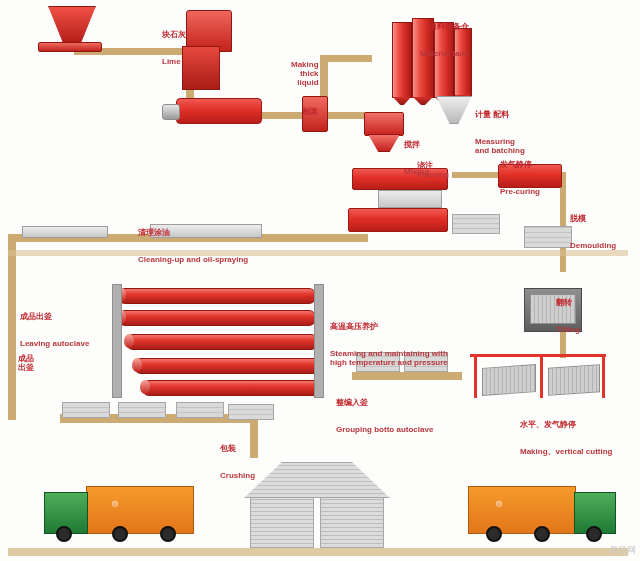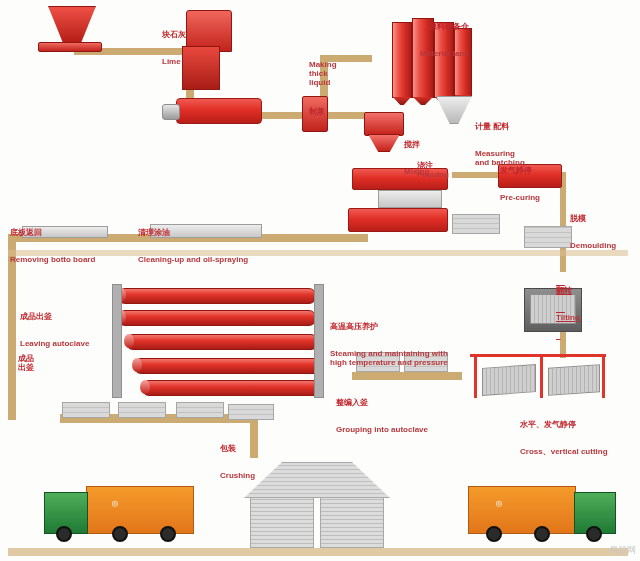--- a/index.html
+++ b/index.html
@@ -145,67 +145,67 @@
     <div>块石灰</div>
     <div class="en">Lime</div>
   </div>
 
 
   <div class="lbl" style="left:420px;top:4px;text-align:right;">
     <div>原料储备仓</div>
     <div class="en">Material tank</div>
   </div>
 
-  <div class="lbl" style="left:309px;top:42px;">
+  <div class="lbl" style="left:291px;top:42px;text-align:right;">
     <div class="en">Making
 thick
 liquid</div>
     <div style="margin-top:2px;">制浆</div>
   </div>
 
 
-  <div class="lbl" style="left:475px;top:104px;">
+  <div class="lbl" style="left:475px;top:92px;">
     <div>计量 配料</div>
     <div class="en">Measuring
 and batching</div>
   </div>
 
   <div class="lbl" style="left:408px;top:152px;">
     <span>浇注</span>
     <span class="en">Pouuing</span>
   </div>
 
   <div class="lbl" style="left:404px;top:122px;">
     <div>搅拌</div>
     <div class="en">Mixing</div>
   </div>
 
-  <div class="lbl" style="left:500px;top:148px;">
+  <div class="lbl" style="left:500px;top:142px;">
     <div>发气静停</div>
     <div class="en">Pre-curing</div>
   </div>
 
   <div class="lbl" style="left:570px;top:196px;">
     <div>脱模</div>
     <div class="en">Demoulding</div>
   </div>
 
-  <div class="lbl" style="left:556px;top:268px;text-decoration:underline;">
+  <div class="lbl" style="left:556px;top:280px;">
     <div>翻转</div>
     <div class="en">Tilting</div>
   </div>
 
   <div class="lbl" style="left:520px;top:402px;">
     <div>水平、发气静停</div>
-    <div class="en">Cross、vertical cutting</div>
+    <div class="en">Making、vertical cutting</div>
   </div>
 
   <div class="lbl" style="left:336px;top:380px;">
     <div>整编入釜</div>
-    <div class="en">Grouping into autoclave</div>
+    <div class="en">Grouping botto autoclave</div>
   </div>
 
   <div class="lbl" style="left:330px;top:304px;">
     <div>高温高压养护</div>
     <div class="en">Steaming and maintaining with
 high temperature and pressure</div>
   </div>
 
   <div class="lbl" style="left:20px;top:294px;">
     <div>成品出釜</div>
@@ -220,20 +220,16 @@
   <div class="lbl" style="left:220px;top:426px;">
     <div>包装</div>
     <div class="en">Crushing</div>
   </div>
 
   <div class="lbl" style="left:138px;top:210px;">
     <div>清理涂油</div>
     <div class="en">Cleaning-up and oil-spraying</div>
   </div>
 
-  <div class="lbl" style="left:10px;top:210px;">
-    <div>底板返回</div>
-    <div class="en">Removing botto board</div>
-  </div>
 
   <div class="logo">易登网</div>
 
 </div>
 
 </body></html>

